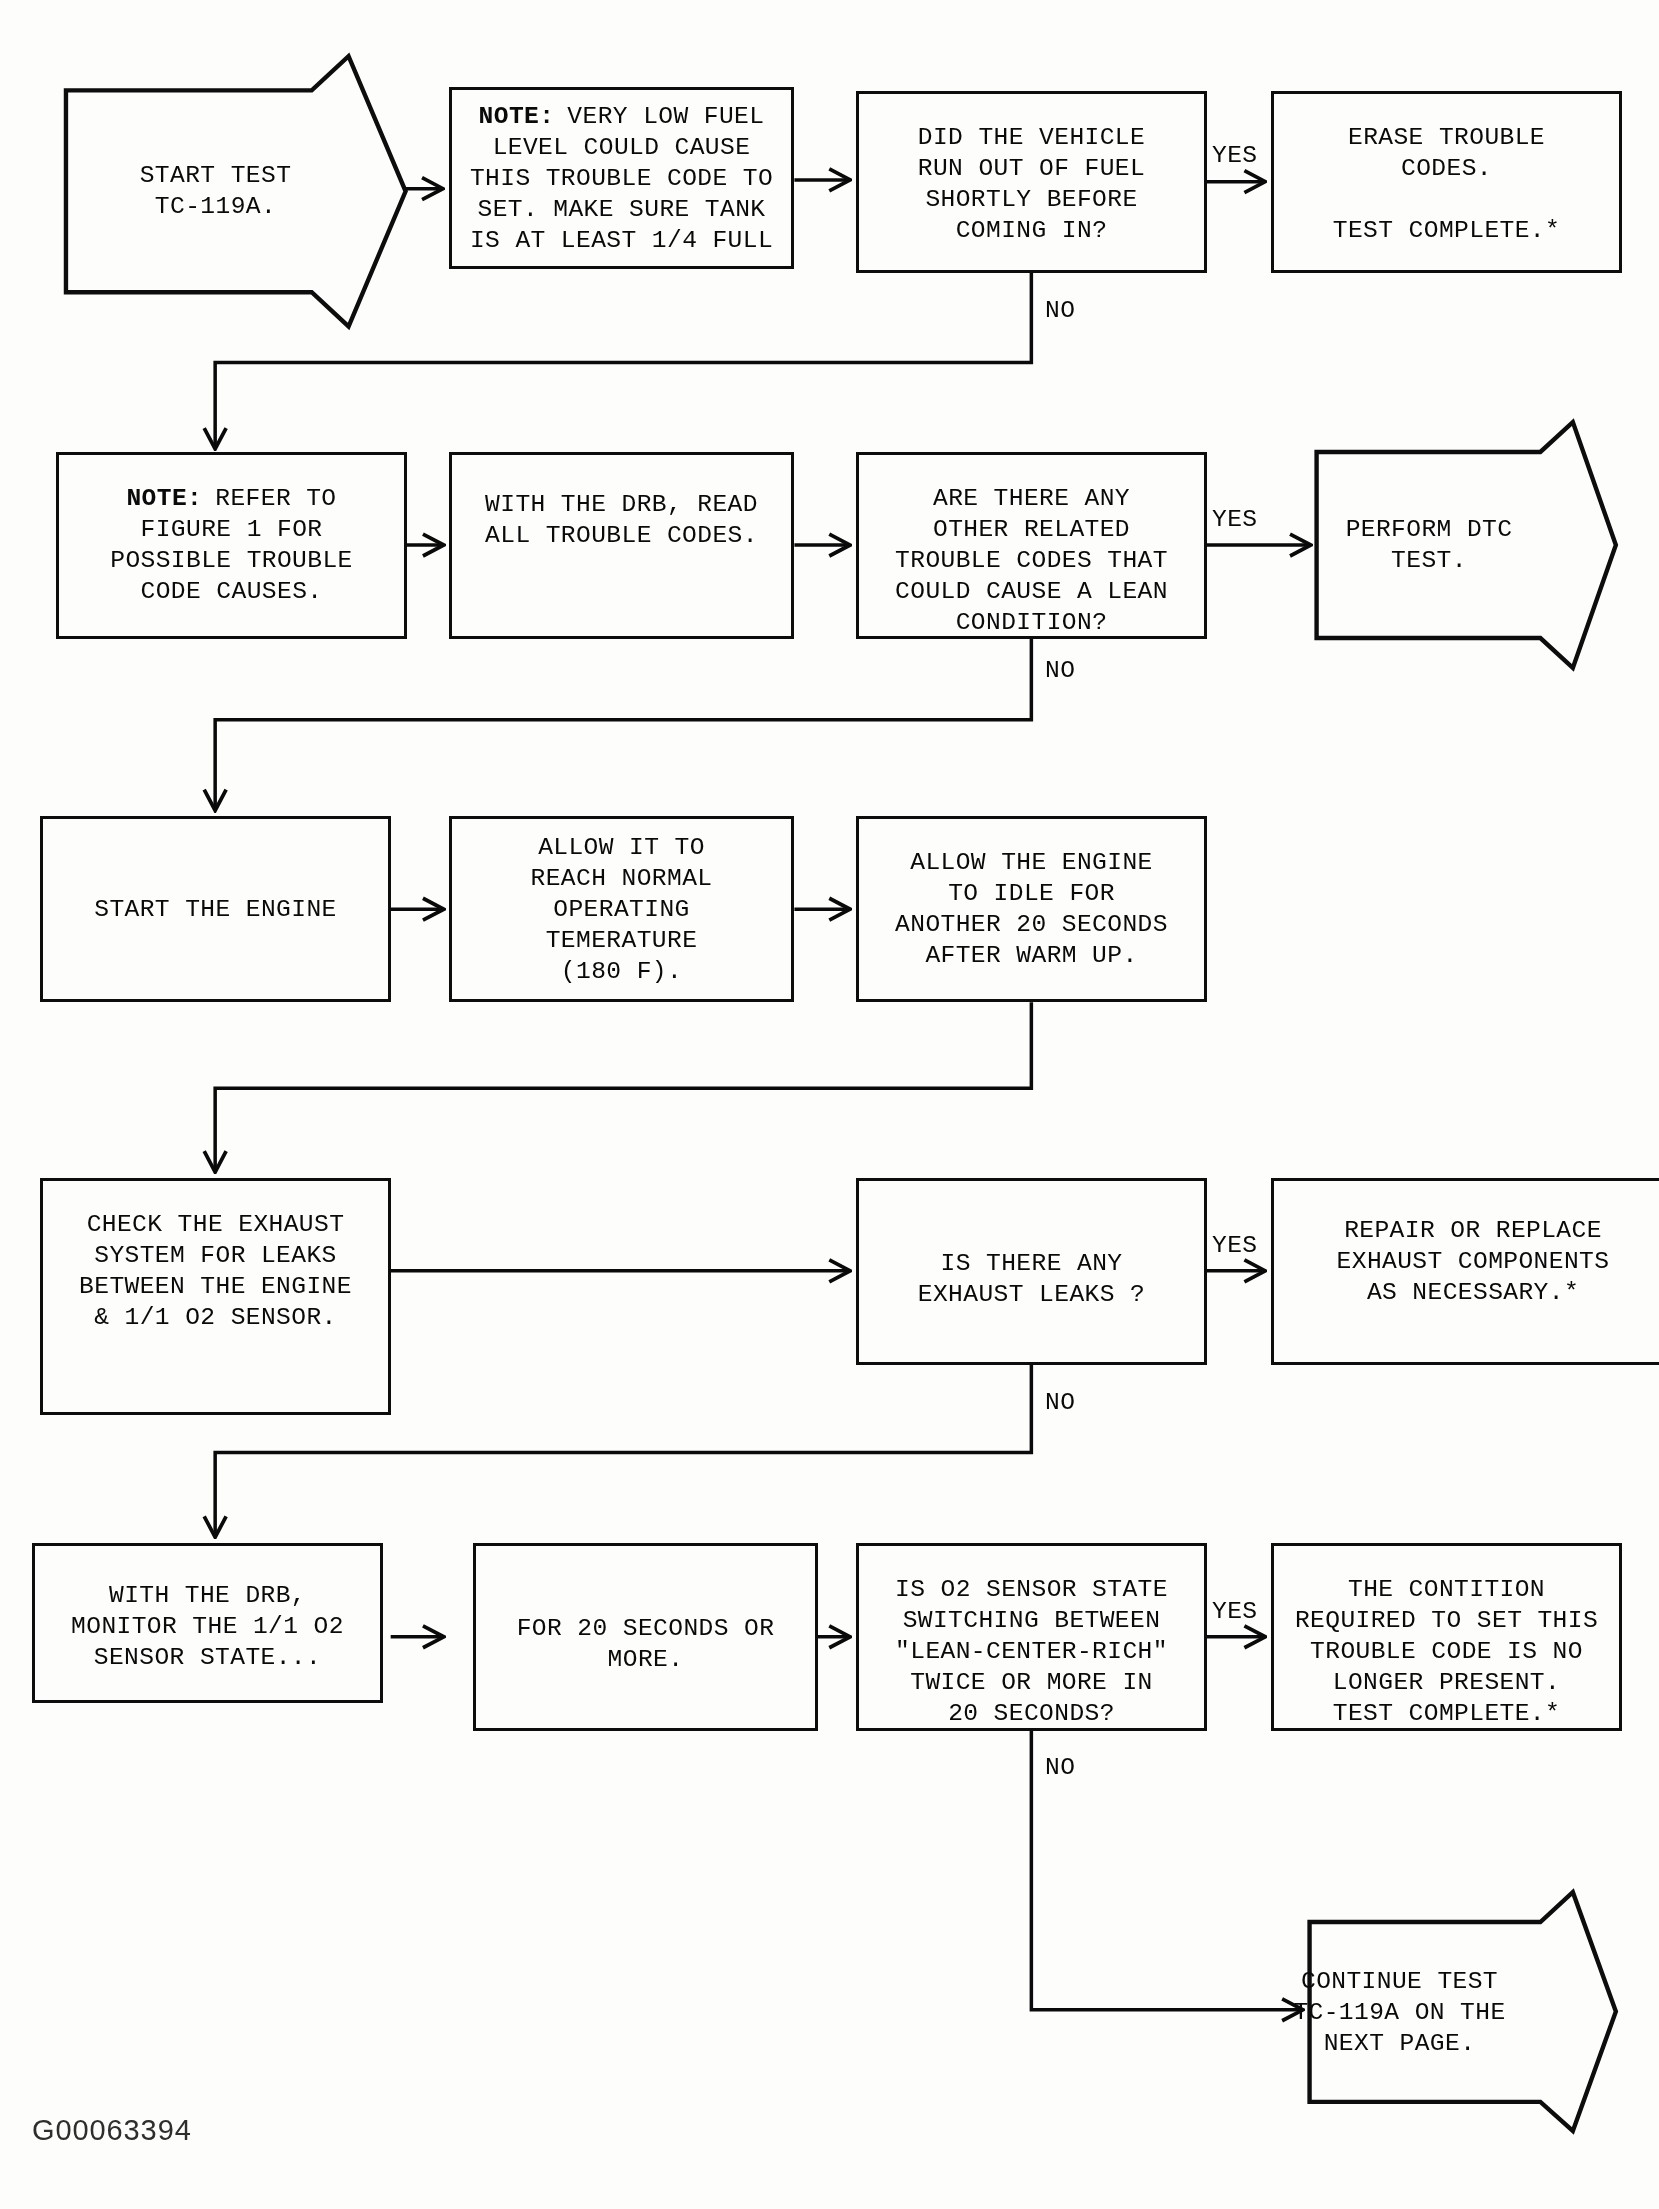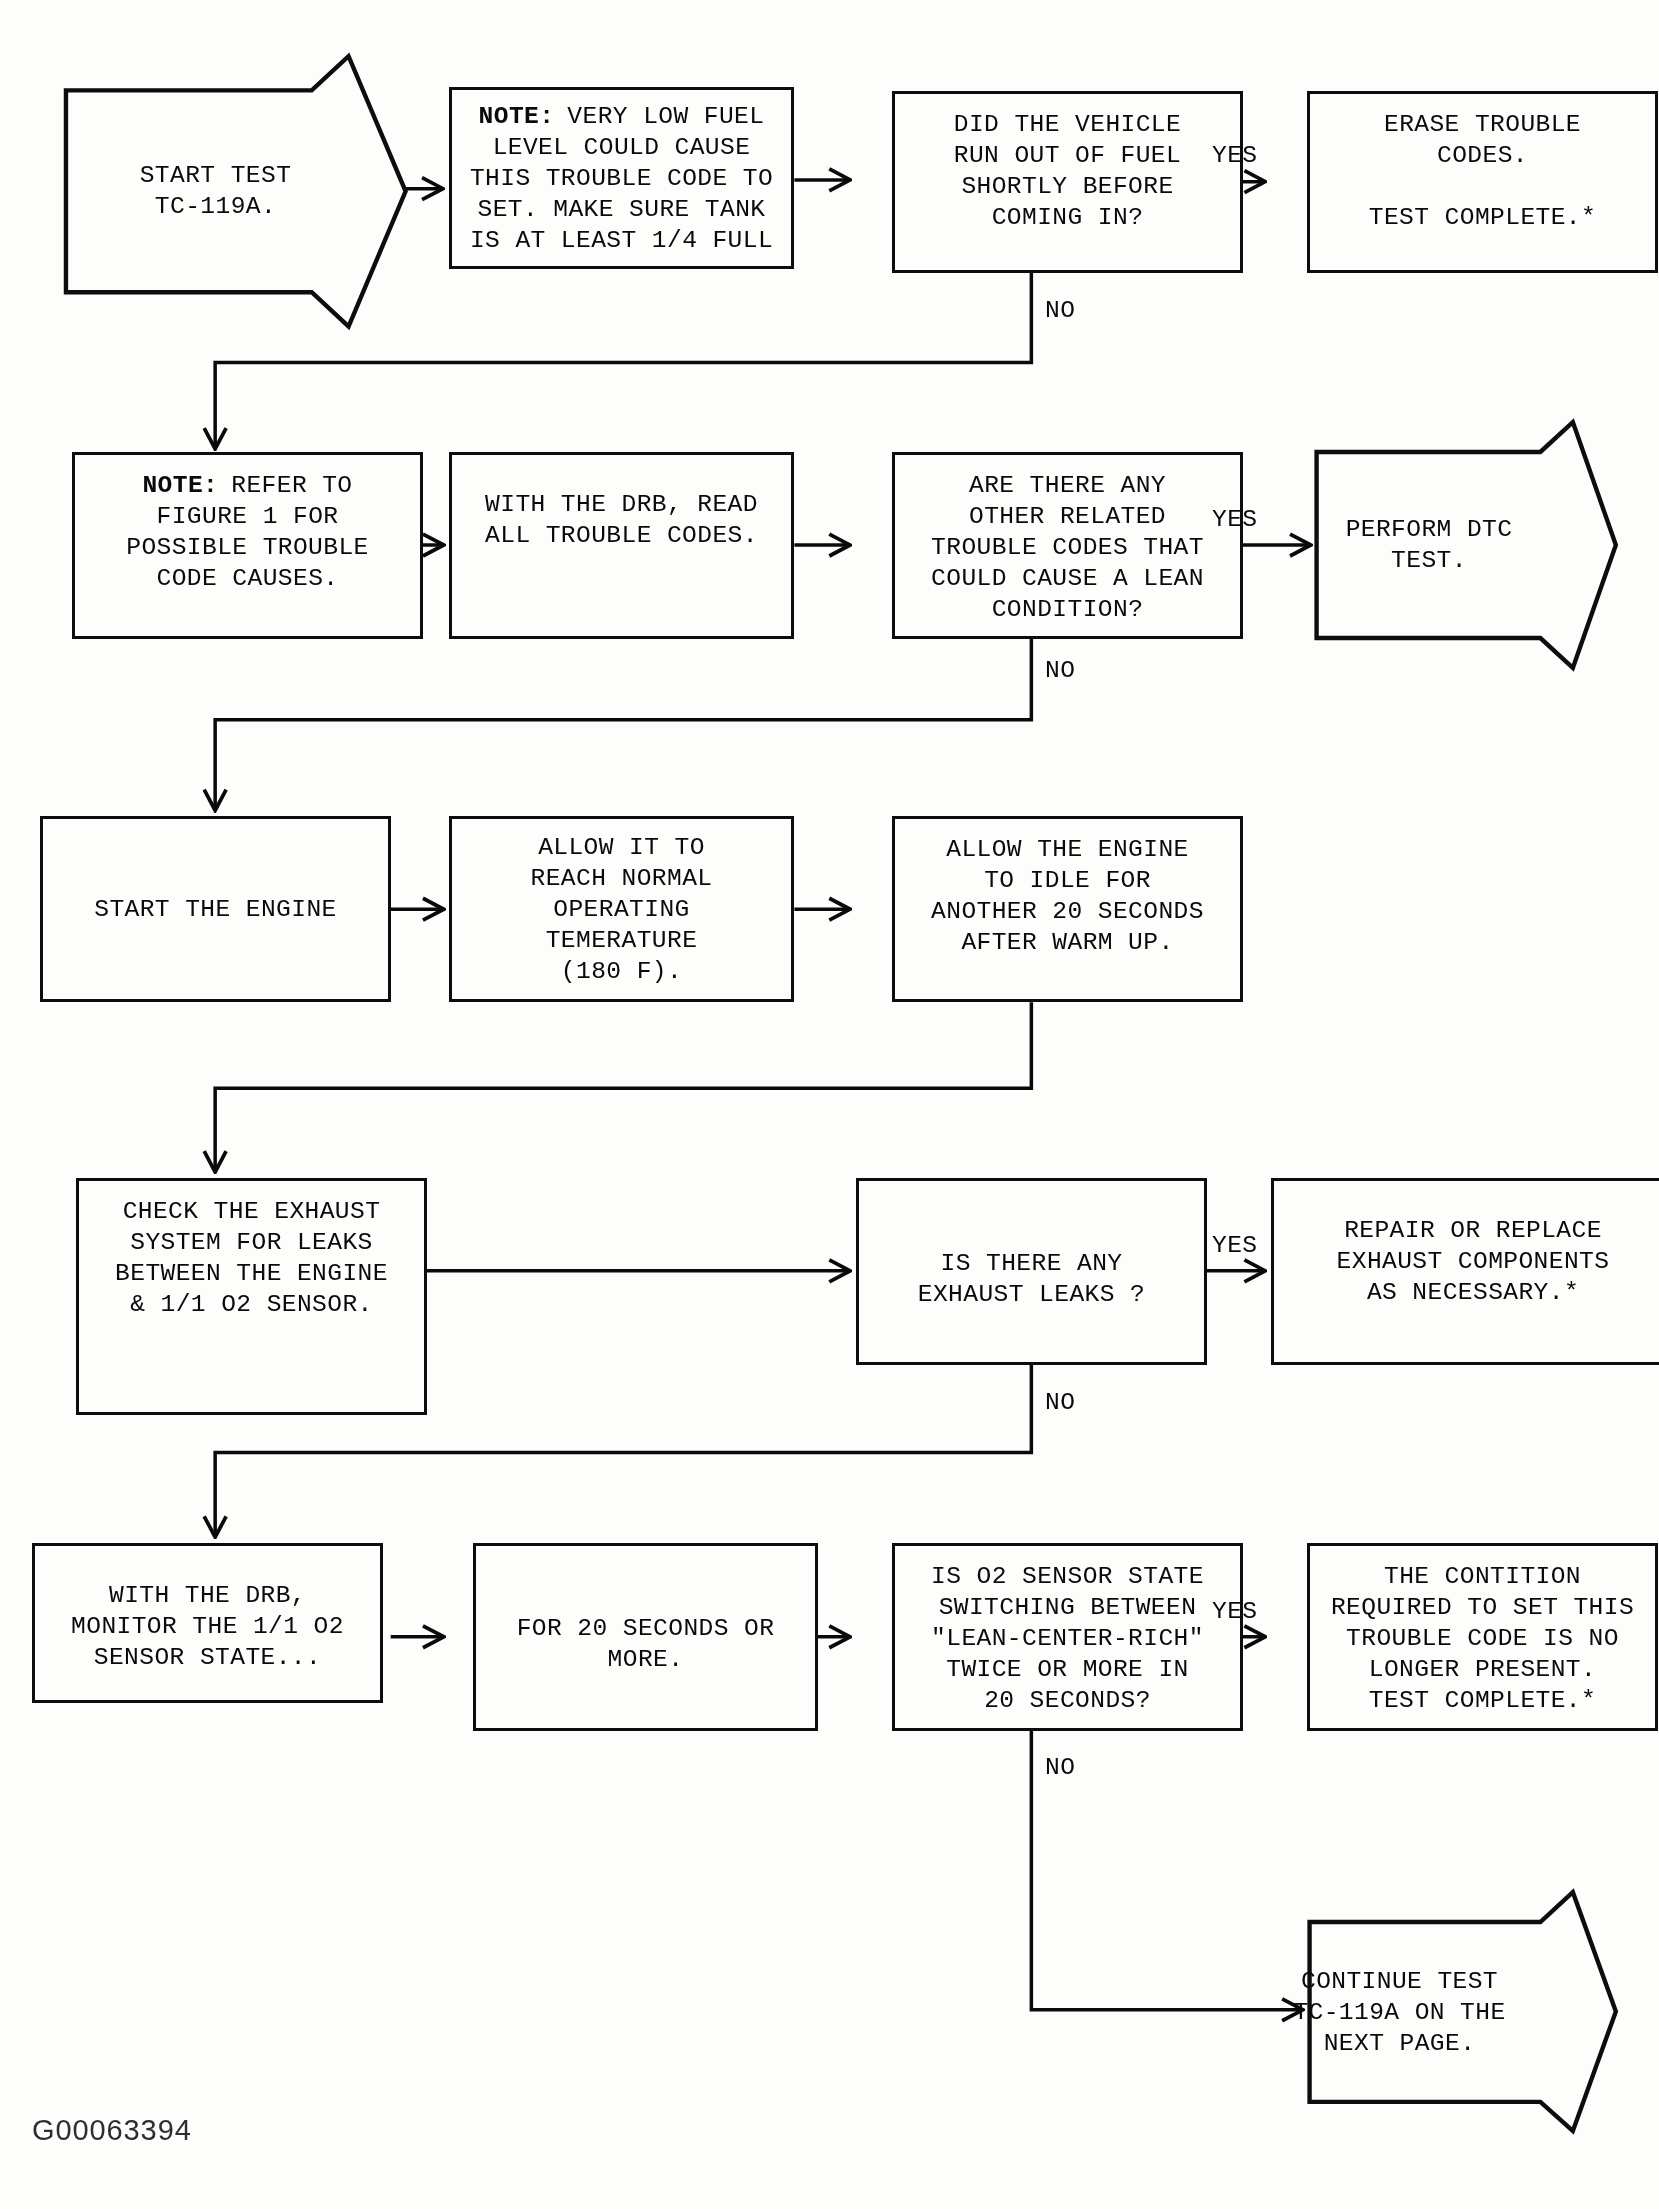--- a/index.html
+++ b/index.html
@@ -21,21 +21,21 @@
     text-align:center;
     font-size:24.6px;line-height:31px;letter-spacing:0.4px;
     white-space:pre-line;
   }
   .shape-text{
     position:absolute;background:transparent;border:none;
     display:flex;flex-direction:column;justify-content:center;
     text-align:center;font-size:24.6px;line-height:31px;letter-spacing:0.4px;
     white-space:pre-line;box-sizing:border-box;
   }
-  .pt30{justify-content:flex-start;padding-top:15px;margin-left:36px;}
+  .pt30{justify-content:flex-start;padding-top:28px;}
   .pt60{justify-content:flex-start;padding-top:34px;}
   .pt75{justify-content:flex-start;padding-top:67px;}
   .note-prefix{font-weight:700;margin-right:13px;}
   .edge-label{
     position:absolute;font-size:24.6px;font-weight:400;letter-spacing:0.4px;
     white-space:nowrap;
   }
   .fig-code{
     position:absolute;left:32px;top:2114px;
     font-family:"Liberation Sans","DejaVu Sans",sans-serif;
@@ -101,21 +101,21 @@
   <div class="box pt30" style="left:856px;top:91px;width:351px;height:182px;">DID THE VEHICLE
 RUN OUT OF FUEL
 SHORTLY BEFORE
 COMING IN?</div>
 
   <div class="box pt30" style="left:1271px;top:91px;width:351px;height:182px;">ERASE TROUBLE
 CODES.
 
 TEST COMPLETE.*</div>
 
-  <div class="box pt30" style="left:36px;top:452px;width:351px;height:187px;">
+  <div class="box pt30" style="left:56px;top:452px;width:351px;height:187px;">
     <div><span class="note-prefix">NOTE:</span><span>REFER TO
 FIGURE 1 FOR
 POSSIBLE TROUBLE
 CODE CAUSES.</span></div>
   </div>
 
   <div class="box pt60" style="left:449px;top:452px;width:345px;height:187px;">WITH THE DRB, READ
 ALL TROUBLE CODES.</div>
 
   <div class="box pt30" style="left:856px;top:452px;width:351px;height:187px;">ARE THERE ANY

